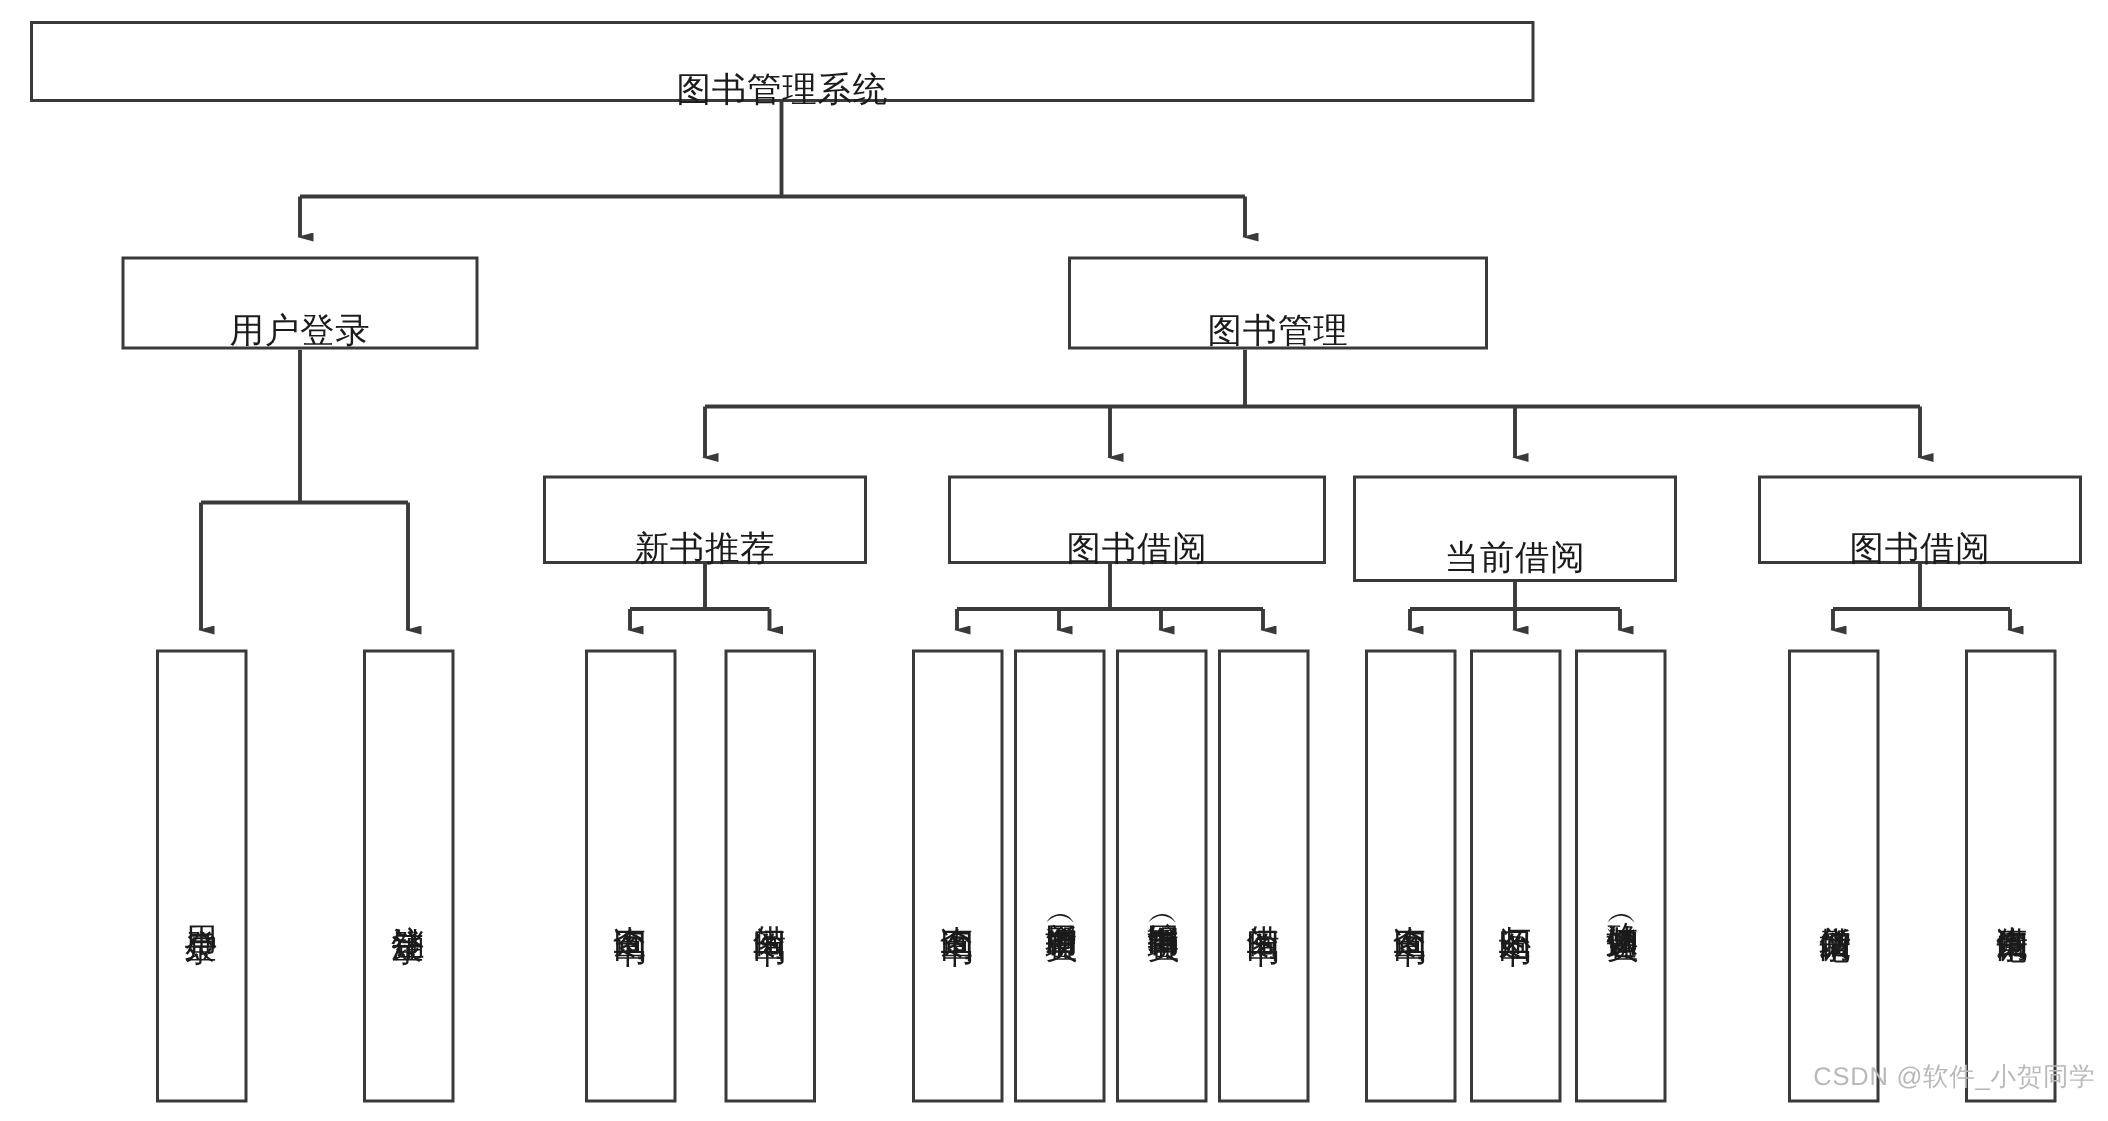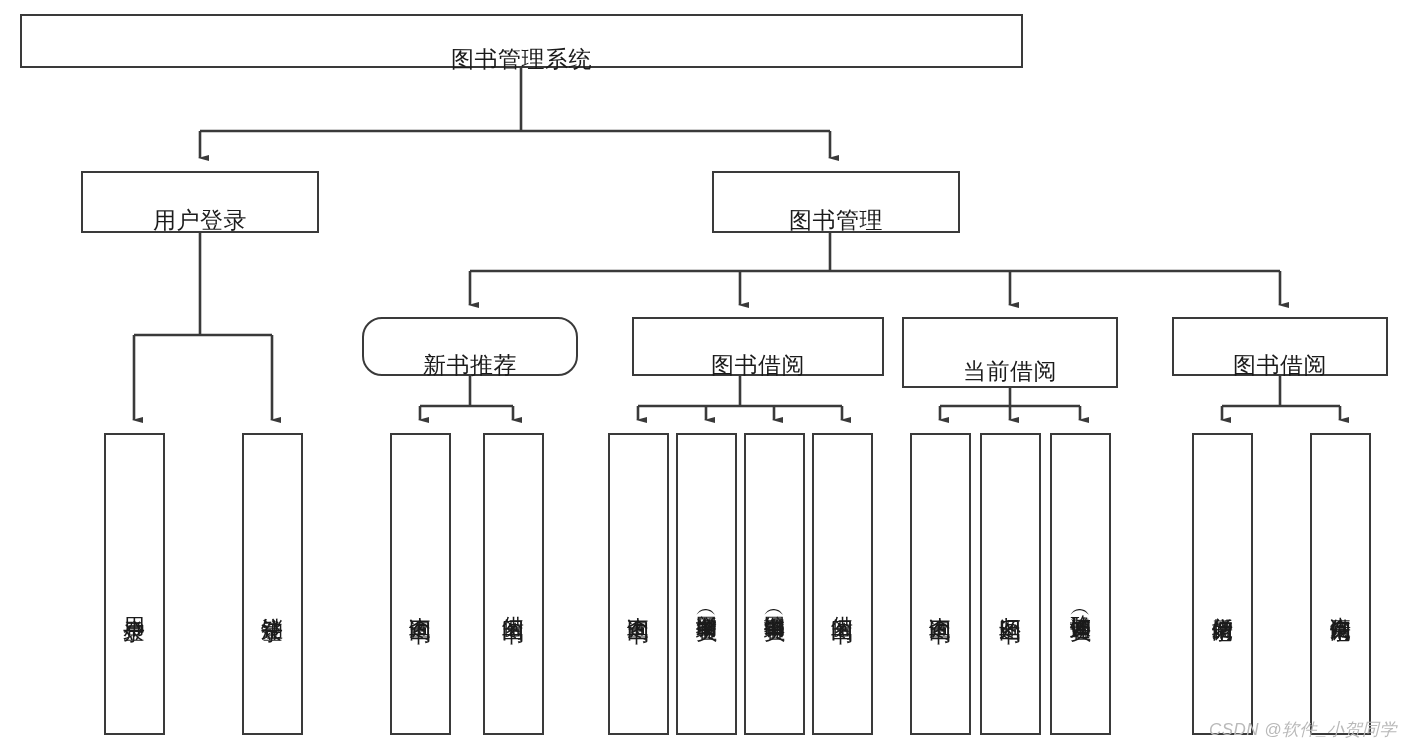--- a/index.html
+++ b/index.html
@@ -64,27 +64,26 @@
     white-space: pre-line;
     max-height: 100%;
   }
   .node.vert.tall .label {
     font-size: 21px;
     letter-spacing: 1px;
   }
   .watermark {
     position: absolute;
     right: 8px;
-    bottom: 6px;
+    bottom: 18px;
     font-size: 17px;
     color: #b9b9b9;
     letter-spacing: 0.5px;
     z-index: 5;
     white-space: nowrap;
-    font-style: italic;
   }
 </style>
 </head>
 <body>
 
 <div id="canvas">
 
   <svg id="edges" viewBox="0 0 1405 747">
     <defs>
       <marker id="arrow" markerWidth="10" markerHeight="12" refX="3" refY="9" orient="auto" markerUnits="userSpaceOnUse">
@@ -135,25 +134,25 @@
     </g>
   </svg>
 
   <div class="node root horiz" style="left:20px; top:14px; width:1003px; height:54px;">
     <span class="label">图书管理系统</span>
   </div>
 
   <div class="node horiz" style="left:81px; top:171px; width:238px; height:62px;">
     <span class="label">用户登录</span>
   </div>
-  <div class="node horiz" style="left:712px; top:171px; width:248px; height:62px;">
+  <div class="node horiz" style="left:712px; top:171px; width:280px; height:62px;">
     <span class="label">图书管理</span>
   </div>
 
-  <div class="node horiz" style="left:362px; top:317px; width:216px; height:59px;border-radius:20px;">
+  <div class="node horiz" style="left:362px; top:317px; width:216px; height:59px;">
     <span class="label">新书推荐</span>
   </div>
   <div class="node horiz" style="left:632px; top:317px; width:252px; height:59px;">
     <span class="label">图书借阅</span>
   </div>
   <div class="node horiz" style="left:902px; top:317px; width:216px; height:71px;">
     <span class="label">当前借阅</span>
   </div>
   <div class="node horiz" style="left:1172px; top:317px; width:216px; height:59px;">
     <span class="label">图书借阅</span>

